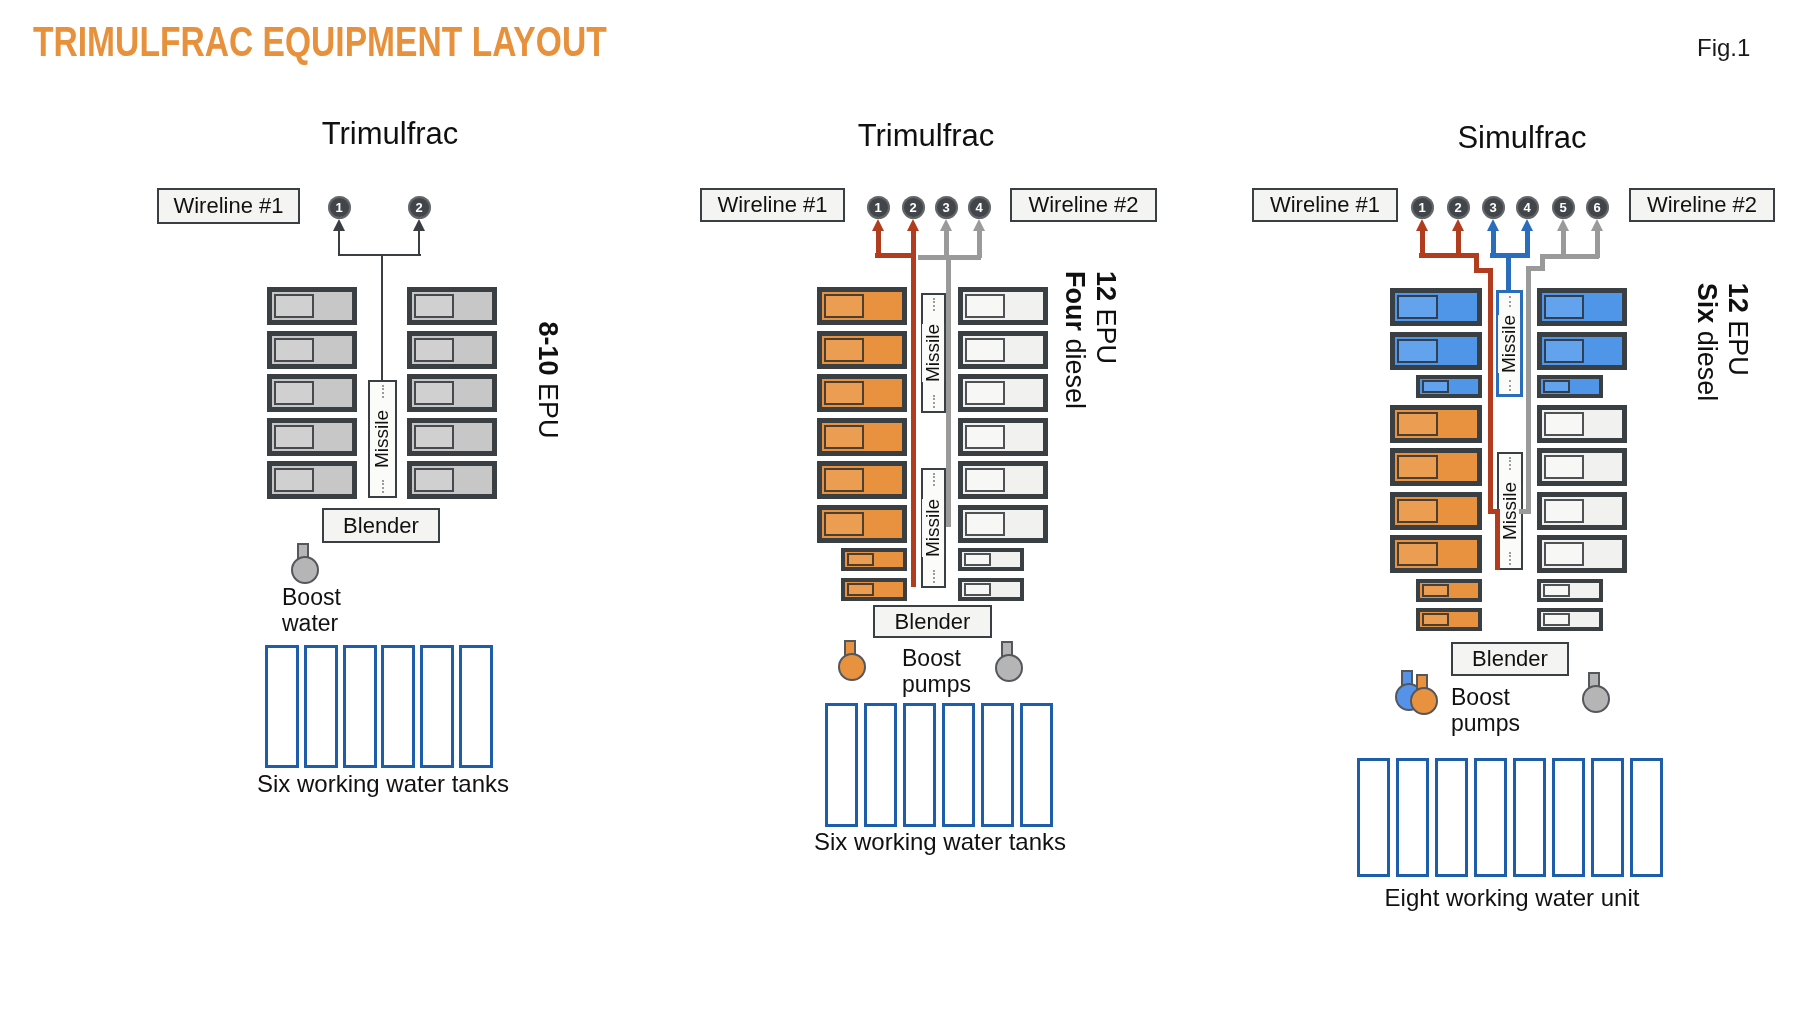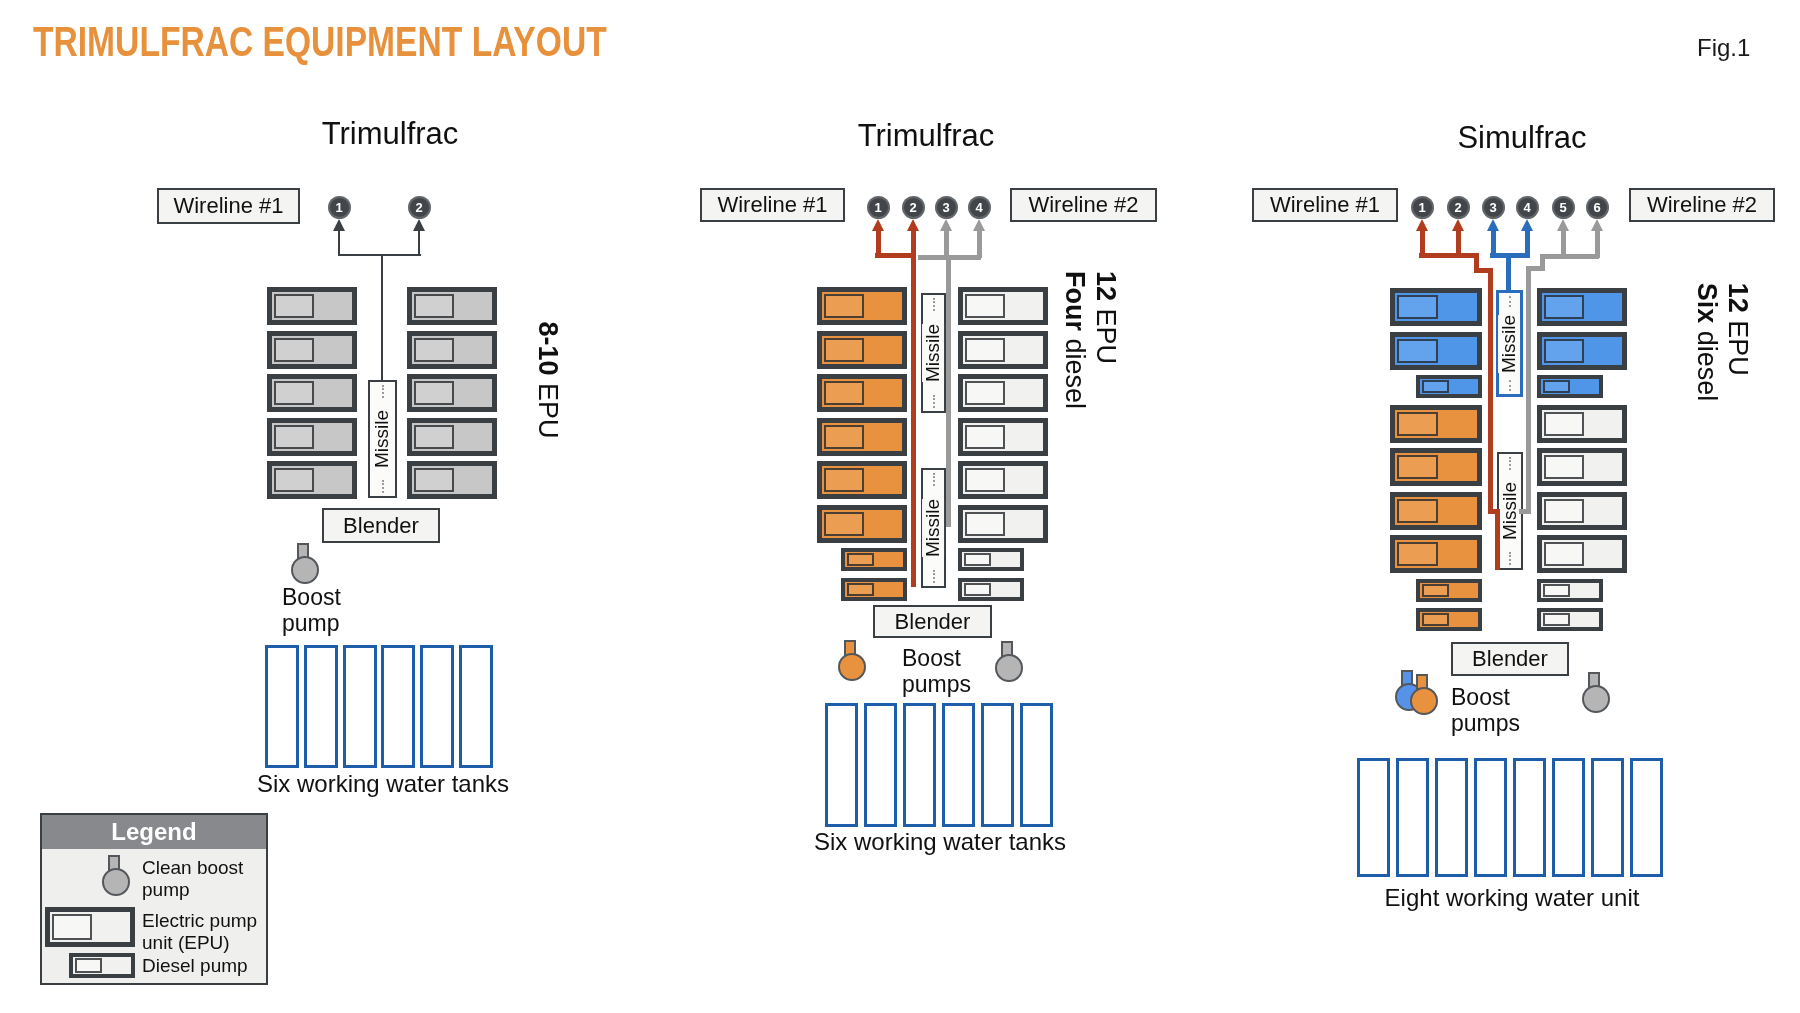--- a/index.html
+++ b/index.html
@@ -36,39 +36,20 @@
                  font-size:24px;display:flex;align-items:center;justify-content:center;}
   .legend-label{position:absolute;font-size:19px;line-height:22px;color:#111;width:125px;}
 </style>
 </head>
 <body>
 
 <div id="canvas">
   <div class="abs doc-title" style="left:33px;top:18px;color:#e8913c;">TRIMULFRAC EQUIPMENT LAYOUT</div>
   <div class="abs fig-label" style="left:1697px;top:34px;">Fig.1</div>
 
-  <div class="abs legend">
-    <div class="legend-header">Legend</div>
-
-    <div class="abs pump" style="left:60px;top:40px;">
-      <div class="pump-stem" style="background:#b5b5b5;"></div>
-      <div class="pump-circle" style="background:#b5b5b5;"></div>
-    </div>
-    <div class="legend-label" style="left:100px;top:42px;">Clean boost pump</div>
-
-    <div class="abs epu" style="left:3px;top:92px;width:90px;height:40px;background:#f1f1ef;">
-      <div class="epu-cell" style="background:#f7f7f5;"></div>
-    </div>
-    <div class="legend-label" style="left:100px;top:95px;">Electric pump unit (EPU)</div>
-
-    <div class="abs diesel" style="left:27px;top:138px;width:66px;height:25px;background:#f1f1ef;">
-      <div class="diesel-cell" style="background:#f7f7f5;"></div>
-    </div>
-    <div class="legend-label" style="left:100px;top:140px;">Diesel pump</div>
-  </div>
 <div class="abs sec-title" style="left: 390px; top: 116px;">Trimulfrac</div>
     <div class="abs label-box" style="left: 157px; top: 188px; width: 143px; height: 36px;">
       <span>Wireline #1</span>
     </div>
     <div class="abs epu" style="left: 267px; top: 287px; width: 90px; height: 38px; background: rgb(199, 199, 199);">
       <div class="epu-cell" style="background: rgb(208, 208, 208);"></div>
     </div>
     <div class="abs epu" style="left: 267px; top: 330.5px; width: 90px; height: 38px; background: rgb(199, 199, 199);">
       <div class="epu-cell" style="background: rgb(208, 208, 208);"></div>
     </div>
@@ -109,21 +90,21 @@
     <div class="abs well-circle" style="left: 407.5px; top: 196px; background: rgb(66, 70, 74); z-index: 5;">2</div>
     <div class="abs label-box" style="left: 322px; top: 508px; width: 118px; height: 35px;">
       <span>Blender</span>
     </div>
     <div class="abs pump" style="left: 291px; top: 543px;">
       <div class="abs" style="position: absolute; left: 6px; top: 0px; width: 12px; height: 19px; box-sizing: border-box; border: 2px solid rgb(84, 88, 92); background: rgb(181, 181, 181);"></div>
       <div class="abs" style="position: absolute; left: 0px; top: 13px; width: 28px; height: 28px; border-radius: 50%; box-sizing: border-box; border: 2px solid rgb(84, 88, 92); background: rgb(181, 181, 181);"></div>
     </div>
     <div class="abs boost-text" style="left: 282px; top: 584px;">
       <div>Boost</div>
-      <div>pump</div>
+      <div>water</div>
     </div>
     <div class="abs side-label" style="left: 547px; top: 380px;">
       <div><span style="font-weight: bold;">8-10</span><span> EPU</span></div>
     </div>
     <div class="abs tank" style="left: 265px; top: 645px; width: 34px; height: 123px; border-color: rgb(29, 93, 169);"></div>
     <div class="abs tank" style="left: 303.8px; top: 645px; width: 34px; height: 123px; border-color: rgb(29, 93, 169);"></div>
     <div class="abs tank" style="left: 342.6px; top: 645px; width: 34px; height: 123px; border-color: rgb(29, 93, 169);"></div>
     <div class="abs tank" style="left: 381.4px; top: 645px; width: 34px; height: 123px; border-color: rgb(29, 93, 169);"></div>
     <div class="abs tank" style="left: 420.2px; top: 645px; width: 34px; height: 123px; border-color: rgb(29, 93, 169);"></div>
     <div class="abs tank" style="left: 459px; top: 645px; width: 34px; height: 123px; border-color: rgb(29, 93, 169);"></div>

